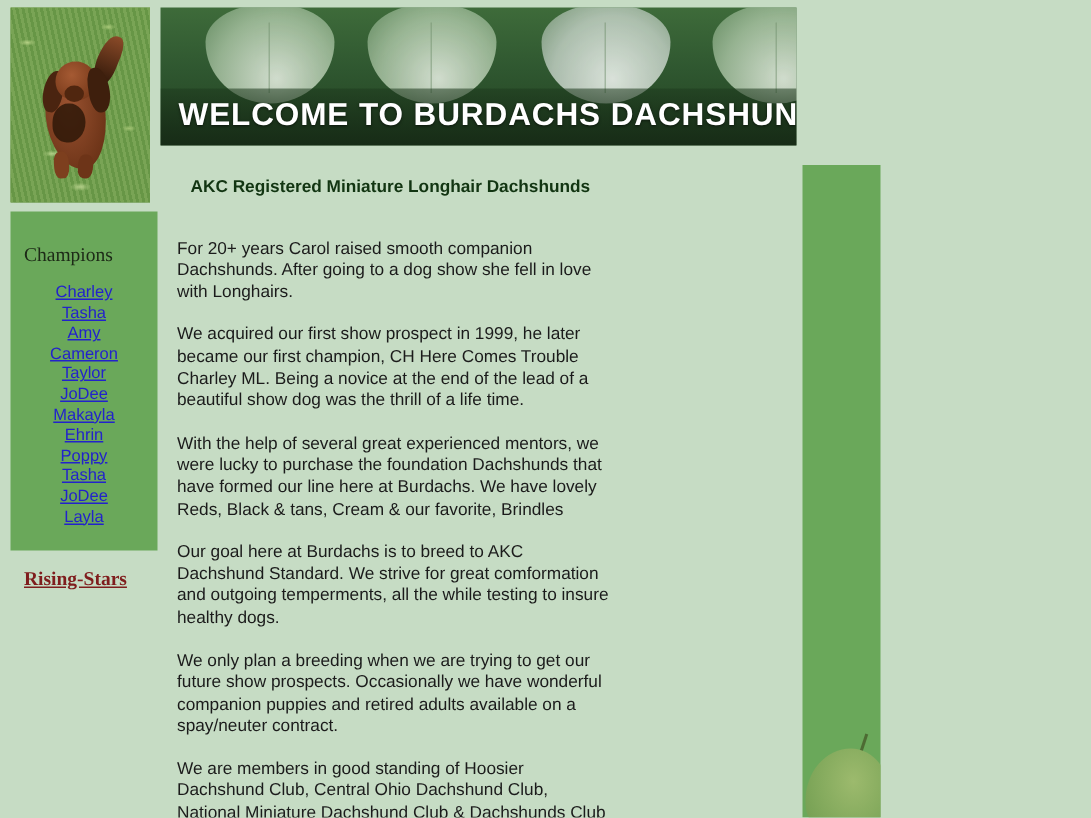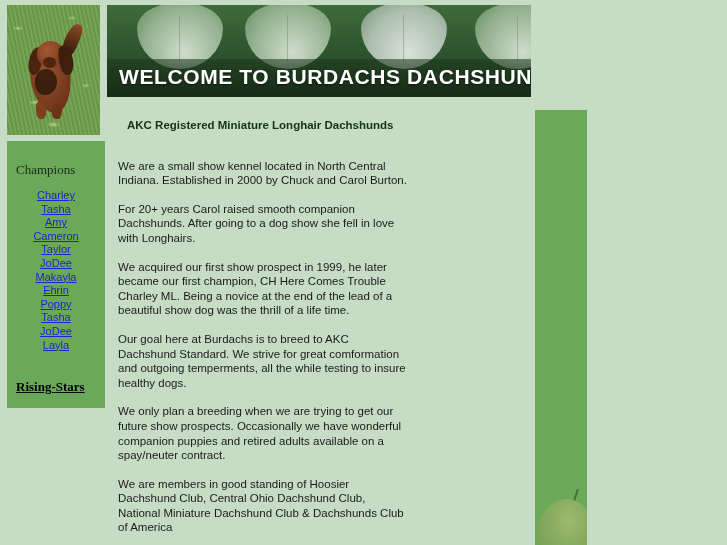--- a/index.html
+++ b/index.html
@@ -115,21 +115,21 @@
     background: #6d3418;
     border-radius: 40%;
     transform: rotate(6deg);
   }
 
   #sidebar {
     position: absolute;
     left: 0;
     top: 141px;
     width: 98px;
-    height: 267px;
+    height: 226px;
     background: #6aa85a;
   }
   #champions-heading {
     margin: 0;
     padding: 21px 0 0 9px;
     font-family: "Liberation Serif", serif;
     font-size: 13px;
     font-weight: normal;
     color: #1d2a17;
     text-align: left;
@@ -146,21 +146,21 @@
     font-size: 11px;
     text-decoration: underline;
     font-family: "Liberation Sans", sans-serif;
   }
   #rising-stars-wrap {
     position: absolute;
     left: 9px;
     top: 236px;
   }
   #rising-stars-wrap a {
-    color: #000000;
+    color: #7f1d1d;
     font-family: "Liberation Serif", serif;
     font-size: 13px;
     font-weight: bold;
     text-decoration: underline;
   }
 
   
   #banner {
     position: absolute;
     left: 107px;
@@ -329,20 +329,20 @@
   <h1 id="banner-title">WELCOME TO BURDACHS DACHSHUNDS</h1>
 </div>
 
 <div id="right-band">
   <div class="band-leaf-stem"></div>
   <div class="band-leaf"></div>
 </div>
 
 <div id="content">
   <h2>AKC Registered Miniature Longhair Dachshunds</h2>
-  <p>We are a small show kennel located in North Central Indiana. Established in 2000 by Chuck and Carol Burton.</p>
   <p>For 20+ years Carol raised smooth companion Dachshunds. After going to a dog show she fell in love with Longhairs.</p>
   <p>We acquired our first show prospect in 1999, he later became our first champion, CH Here Comes Trouble Charley ML.  Being a novice at the end of the lead of a beautiful show dog was the thrill of a life time.</p>
+  <p>With the help of several great experienced mentors, we were lucky to purchase the foundation Dachshunds that have formed our line here at Burdachs. We have lovely Reds, Black &amp; tans, Cream &amp; our favorite, Brindles</p>
   <p>Our goal here at Burdachs is to breed to AKC Dachshund Standard. We strive for great comformation and outgoing temperments, all the while testing to insure healthy dogs.</p>
   <p>We only plan a breeding when we are trying to get our future show prospects. Occasionally we have wonderful companion puppies and retired adults available on a spay/neuter contract.</p>
   <p>We are members in good standing of Hoosier Dachshund Club, Central Ohio Dachshund Club, National Miniature Dachshund Club &amp; Dachshunds Club of America</p>
 
 </div>
 
 </body></html>

